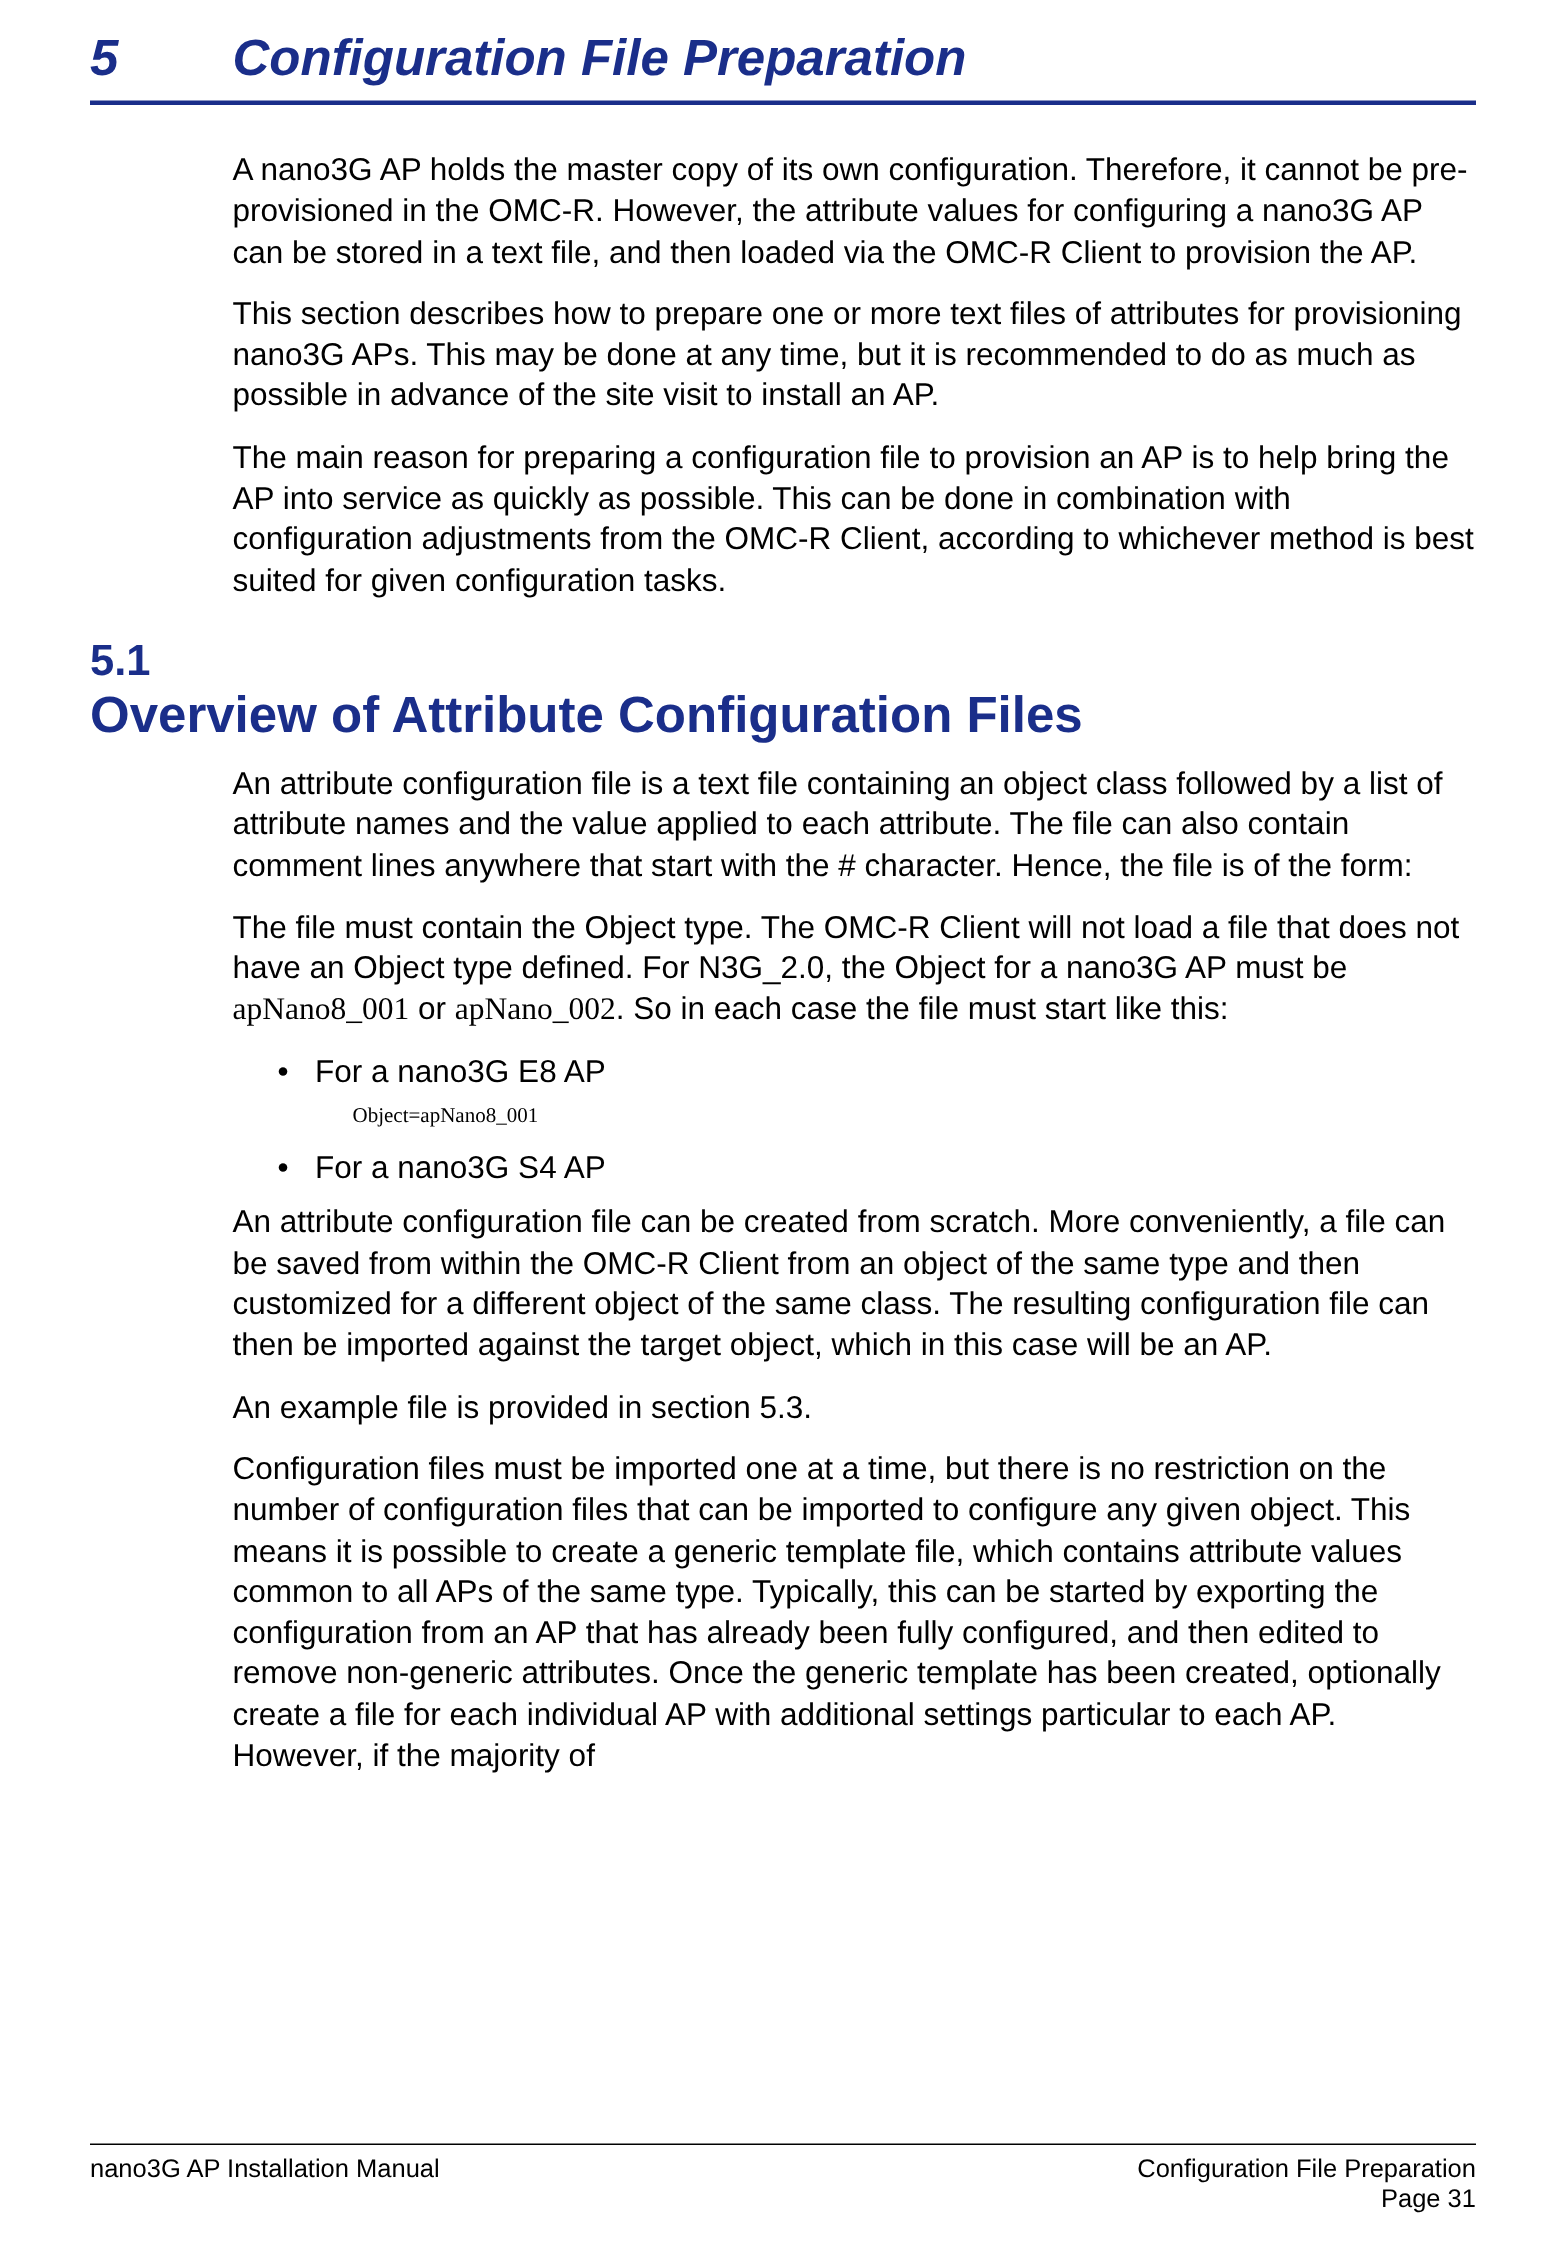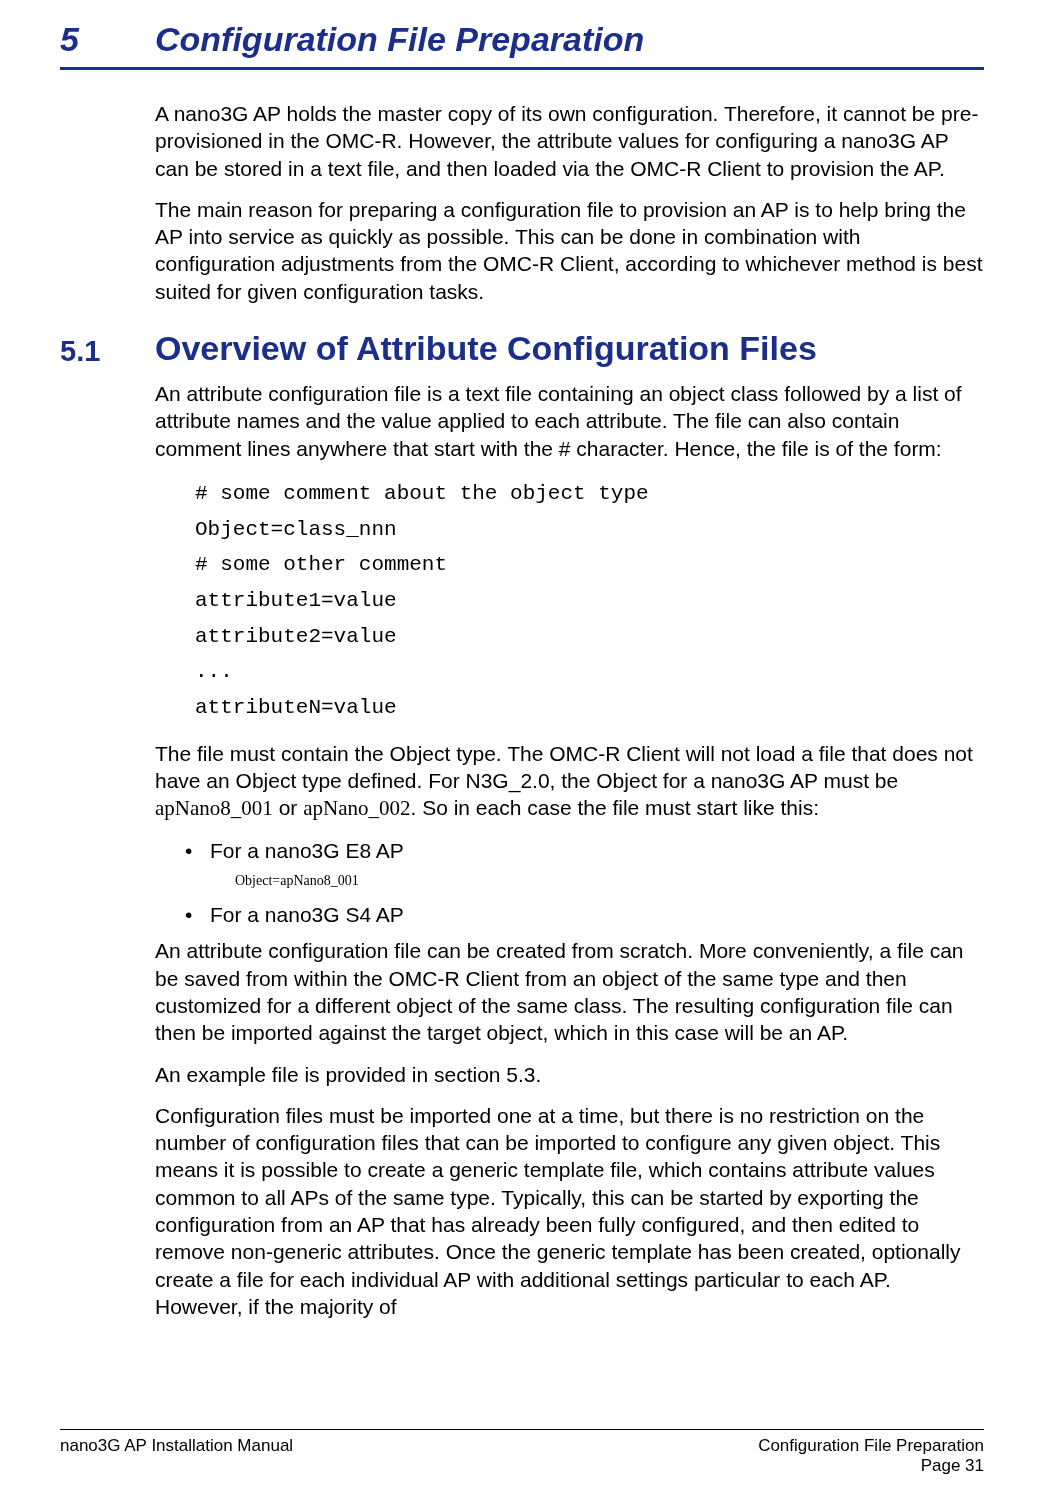--- a/index.html
+++ b/index.html
@@ -40,23 +40,24 @@
     }
     .body-text {
       margin-left: 95px;
       font-size: 21px;
       line-height: 1.3;
       margin-bottom: 14px;
       color: #000;
     }
     .section-header {
       display: flex;
-      align-items: flex-end;
+      align-items: flex-start;
       margin-top: 24px;
       margin-bottom: 12px;
+      flex-direction: column;
     }
     .section-number {
       color: #1a2e8a;
       font-size: 29px;
       font-weight: bold;
       width: 95px;
     }
     .section-title {
       color: #1a2e8a;
       font-size: 34px;
@@ -116,38 +117,30 @@
 </head>
 <body>
 
 <div class="content">
   <div class="chapter-header">
     <div class="chapter-number">5</div>
     <div class="chapter-title">Configuration File Preparation</div>
   </div>
 
   <p class="body-text">A nano3G AP holds the master copy of its own configuration. Therefore, it cannot be pre-provisioned in the OMC-R. However, the attribute values for configuring a nano3G AP can be stored in a text file, and then loaded via the OMC-R Client to provision the AP.</p>
+  <p class="body-text">This section describes how to prepare one or more text files of attributes for provisioning nano3G APs. This may be done at any time, but it is recommended to do as much as possible in advance of the site visit to install an AP.</p>
   <p class="body-text">The main reason for preparing a configuration file to provision an AP is to help bring the AP into service as quickly as possible. This can be done in combination with configuration adjustments from the OMC-R Client, according to whichever method is best suited for given configuration tasks.</p>
 
   <div class="section-header">
     <div class="section-number">5.1</div>
     <div class="section-title">Overview of Attribute Configuration Files</div>
   </div>
 
   <p class="body-text">An attribute configuration file is a text file containing an object class followed by a list of attribute names and the value applied to each attribute. The file can also contain comment lines anywhere that start with the # character. Hence, the file is of the form:</p>
 
-  <div class="code-block">
-    <div># some comment about the object type</div>
-    <div>Object=class_nnn</div>
-    <div># some other comment</div>
-    <div>attribute1=value</div>
-    <div>attribute2=value</div>
-    <div>...</div>
-    <div>attributeN=value</div>
-  </div>
 
   <p class="body-text">
     <span>The file must contain the Object type. The OMC-R Client will not load a file that does not have an Object type defined. For N3G_2.0, the Object for a nano3G AP must be </span><span class="code-inline">apNano8_001</span><span> or </span><span class="code-inline">apNano_002</span><span>. So in each case the file must start like this:</span>
   </p>
 
   <div class="bullet-list">
     <div class="bullet-item">
       <span class="bullet-marker">•</span>
       <span>For a nano3G E8 AP</span>
     </div>

